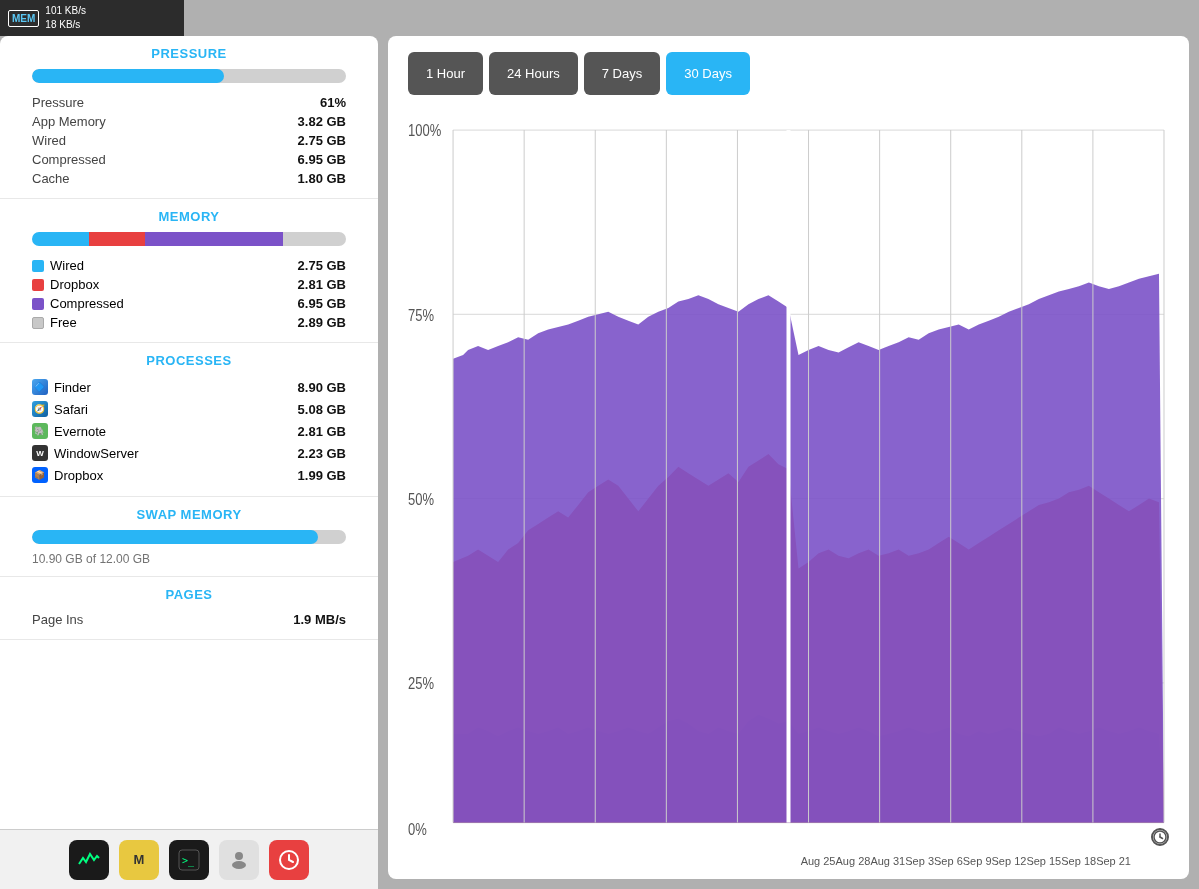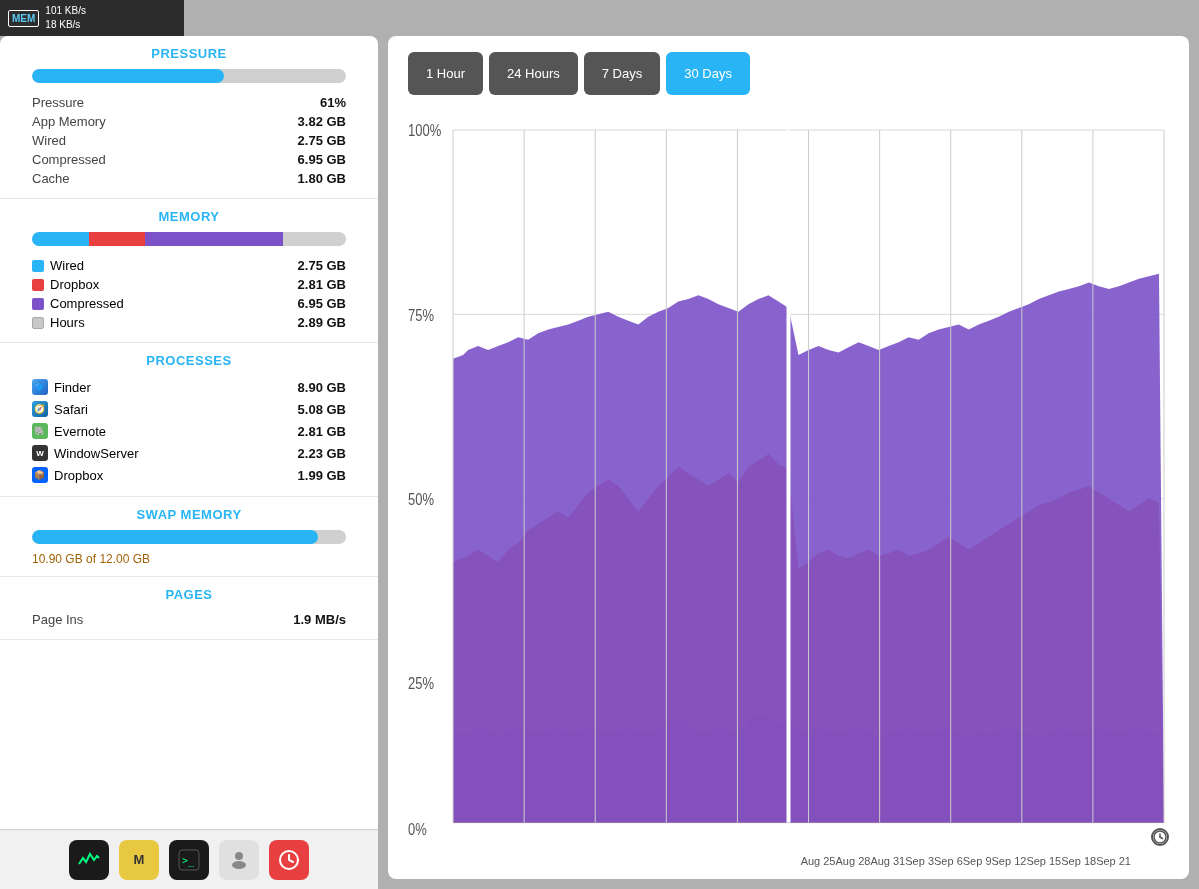--- a/index.html
+++ b/index.html
@@ -151,21 +151,21 @@
       background: #d0d0d0;
       border-radius: 7px;
       overflow: hidden;
       margin-bottom: 8px;
     }
     .swap-bar-fill {
       height: 100%;
       background: #29b5f5;
       border-radius: 7px;
     }
-    .swap-text { color: #a16207; font-size: 12px; }
+    .swap-text { color: #737373; font-size: 12px; }
 
     
     .dock {
       position: absolute;
       bottom: 0;
       left: 0;
       width: 378px;
       height: 60px;
       background: rgba(240,240,240,0.95);
       border-top: 1px solid #ccc;
@@ -322,21 +322,21 @@
     <div class="legend-row">
       <div class="legend-label-group">
         <div class="legend-dot" style="background:#7b52c8"></div>
         <span>Compressed</span>
       </div>
       <span class="stat-value">6.95 GB</span>
     </div>
     <div class="legend-row">
       <div class="legend-label-group">
         <div class="legend-dot" style="background:#c8c8c8;border:1px solid #aaa"></div>
-        <span>Hours</span>
+        <span>Free</span>
       </div>
       <span class="stat-value">2.89 GB</span>
     </div>
   </div>
 
   <div class="section">
     <div class="section-title">PROCESSES</div>
     <div class="process-row">
       <div class="process-left">
         <div class="process-icon" style="background:linear-gradient(135deg,#4aa8f0,#2060c0);color:white">🔷</div>

